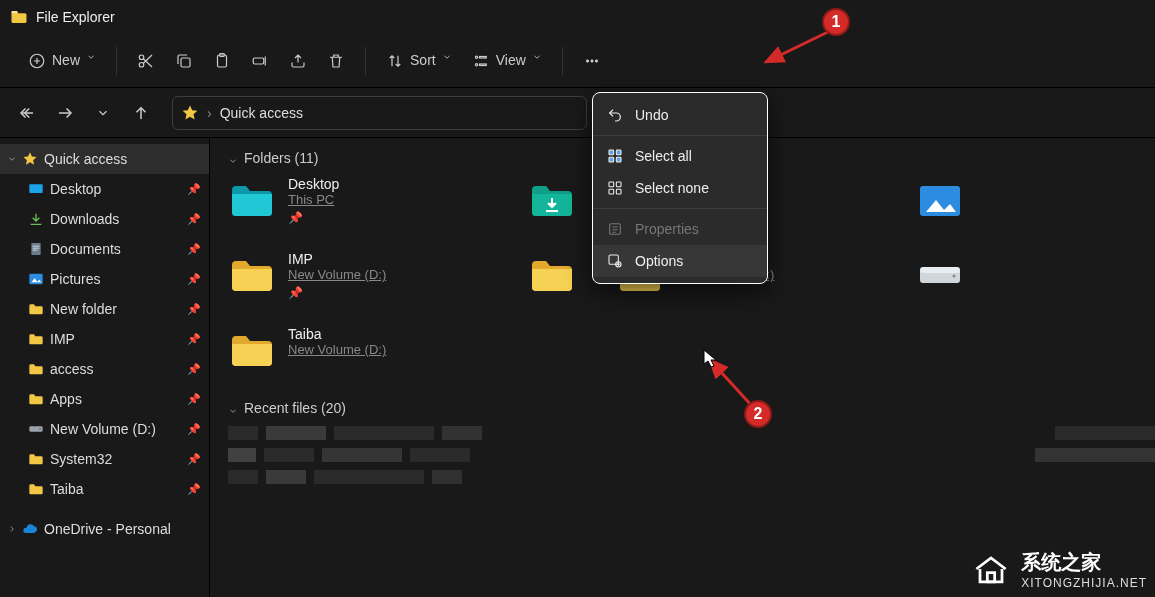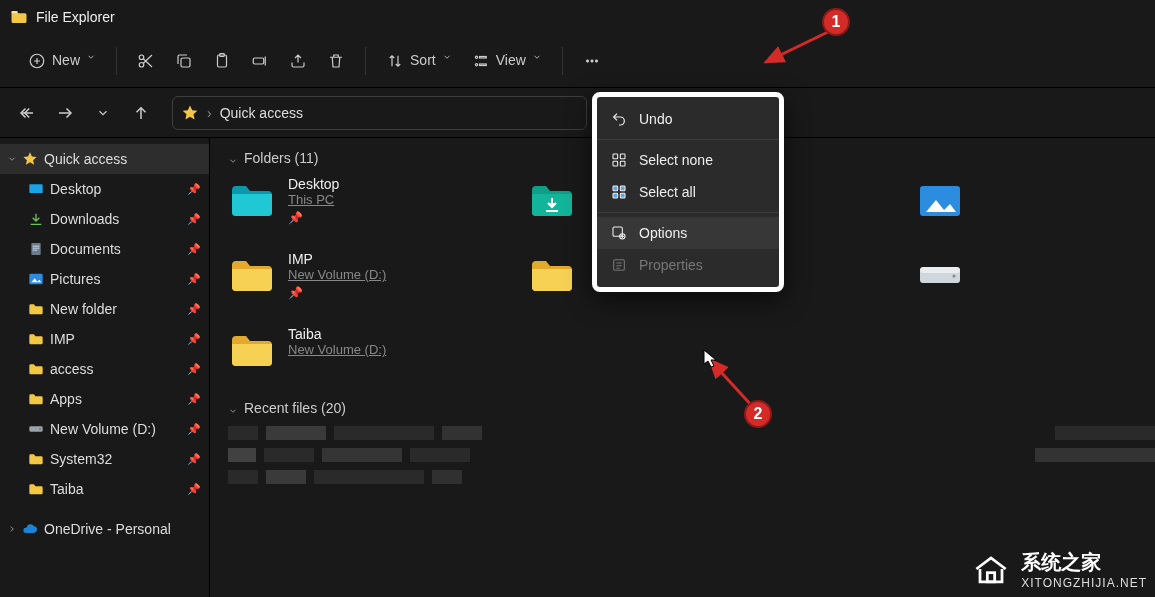--- a/index.html
+++ b/index.html
@@ -36,21 +36,21 @@
   .folder-grid { display: flex; flex-wrap: wrap; gap: 26px 40px; margin-bottom: 26px; }
   .folder-item { width: 260px; display: flex; align-items: flex-start; gap: 12px; cursor: pointer; }
   .big-icon { width: 48px; height: 48px; flex: 0 0 48px; }
   .folder-item .meta .name { color: #eee; }
   .folder-item .meta .loc { color: #888; font-size: 13px; text-decoration: underline; }
   .folder-item .meta .pin { color: #888; font-size: 12px; margin-top: 4px; }
   
   .recent-row { display:flex; gap:8px; margin:8px 0;}
   .recent-row .cell { height:14px; background:#2a2a2a; }
   
-  .context-menu { position: absolute; left: 592px; top: 92px; width: 192px; background: #2b2b2b; border: 5px solid #ffffff; border-radius: 8px; padding: 6px 0; box-shadow: 0 8px 24px rgba(0,0,0,.6); }
+  .context-menu { position: absolute; left: 592px; top: 92px; width: 176px; background: #2b2b2b; border: 1px solid #ffffff; border-radius: 8px; padding: 6px 0; box-shadow: 0 8px 24px rgba(0,0,0,.6); }
   .cm-item { display: flex; align-items: center; gap: 12px; padding: 8px 14px; color: #eee; cursor: pointer; }
   .cm-item.disabled { color: #777; cursor: default; }
   .cm-item.highlight { background: #373737; }
   .cm-item svg { width: 16px; height: 16px; stroke: currentColor; fill: none; }
   .cm-sep { height: 1px; background: #3c3c3c; margin: 4px 0; }
   
   .callout { position: absolute; width: 28px; height: 28px; border-radius: 50%; background: #d42b28; color: #fff; font-weight: bold; display: flex; align-items: center; justify-content: center; font-size: 16px; border: 2px solid #8c1a18; }
   .arrow { position: absolute; pointer-events: none; }
   
   .watermark { position:absolute; right:8px; bottom:6px; display:flex; align-items:center; gap:8px; color:#fff; font-weight:bold; }
@@ -455,52 +455,52 @@
 <div class="context-menu">
   <div class="cm-item">
     <svg viewBox="0 0 24 24" stroke-width="1.8" stroke="#5aa4e6">
         <path d="M9 14l-5-5 5-5"></path>
         <path d="M4 9h10a6 6 0 0 1 0 12h-2"></path>
       </svg>
     <span>Undo</span>
   </div>
   <div class="cm-sep"></div>
   <div class="cm-item">
+    <svg viewBox="0 0 24 24" stroke-width="1.6" stroke="#5aa4e6">
+        <rect x="3" y="3" width="7" height="7" rx="1" fill="#5aa4e6"></rect>
+        <rect x="14" y="3" width="7" height="7" rx="1" fill="#5aa4e6"></rect>
+        <rect x="3" y="14" width="7" height="7" rx="1" fill="#5aa4e6"></rect>
+        <rect x="14" y="14" width="7" height="7" rx="1" fill="#5aa4e6"></rect>
+      </svg>
+    <span>Select all</span>
+  </div>
+  <div class="cm-item">
     <svg viewBox="0 0 24 24" stroke-width="1.6">
         <rect x="3" y="3" width="7" height="7" rx="1"></rect>
         <rect x="14" y="3" width="7" height="7" rx="1"></rect>
         <rect x="3" y="14" width="7" height="7" rx="1"></rect>
         <rect x="14" y="14" width="7" height="7" rx="1"></rect>
       </svg>
     <span>Select none</span>
   </div>
-  <div class="cm-item">
-    <svg viewBox="0 0 24 24" stroke-width="1.6" stroke="#5aa4e6">
-        <rect x="3" y="3" width="7" height="7" rx="1" fill="#5aa4e6"></rect>
-        <rect x="14" y="3" width="7" height="7" rx="1" fill="#5aa4e6"></rect>
-        <rect x="3" y="14" width="7" height="7" rx="1" fill="#5aa4e6"></rect>
-        <rect x="14" y="14" width="7" height="7" rx="1" fill="#5aa4e6"></rect>
-      </svg>
-    <span>Select all</span>
-  </div>
   <div class="cm-sep"></div>
+  <div class="cm-item disabled">
+    <svg viewBox="0 0 24 24" stroke-width="1.6">
+        <rect x="4" y="4" width="16" height="16" rx="2"></rect>
+        <path d="M8 9h8M8 13h8M8 17h5"></path>
+      </svg>
+    <span>Properties</span>
+  </div>
   <div class="cm-item highlight">
     <svg viewBox="0 0 24 24" stroke-width="1.6" stroke="#5aa4e6">
         <rect x="3" y="3" width="14" height="14" rx="2"></rect>
         <circle cx="17" cy="17" r="4"></circle>
         <path d="M17 14v6M14 17h6"></path>
       </svg>
     <span>Options</span>
-  </div>
-  <div class="cm-item disabled">
-    <svg viewBox="0 0 24 24" stroke-width="1.6">
-        <rect x="4" y="4" width="16" height="16" rx="2"></rect>
-        <path d="M8 9h8M8 13h8M8 17h5"></path>
-      </svg>
-    <span>Properties</span>
   </div>
 </div>
 
 <svg class="arrow" style="left:756px; top:22px;" width="90" height="50">
   <defs>
       <marker id="ah1" markerWidth="8" markerHeight="8" refX="6" refY="3" orient="auto">
         <path d="M0 0L7 3L0 6z" fill="#d42b28"></path>
       </marker>
     </defs>
   <path d="M76 8 L10 40" stroke="#d42b28" stroke-width="3" fill="none" marker-end="url(#ah1)"></path>

